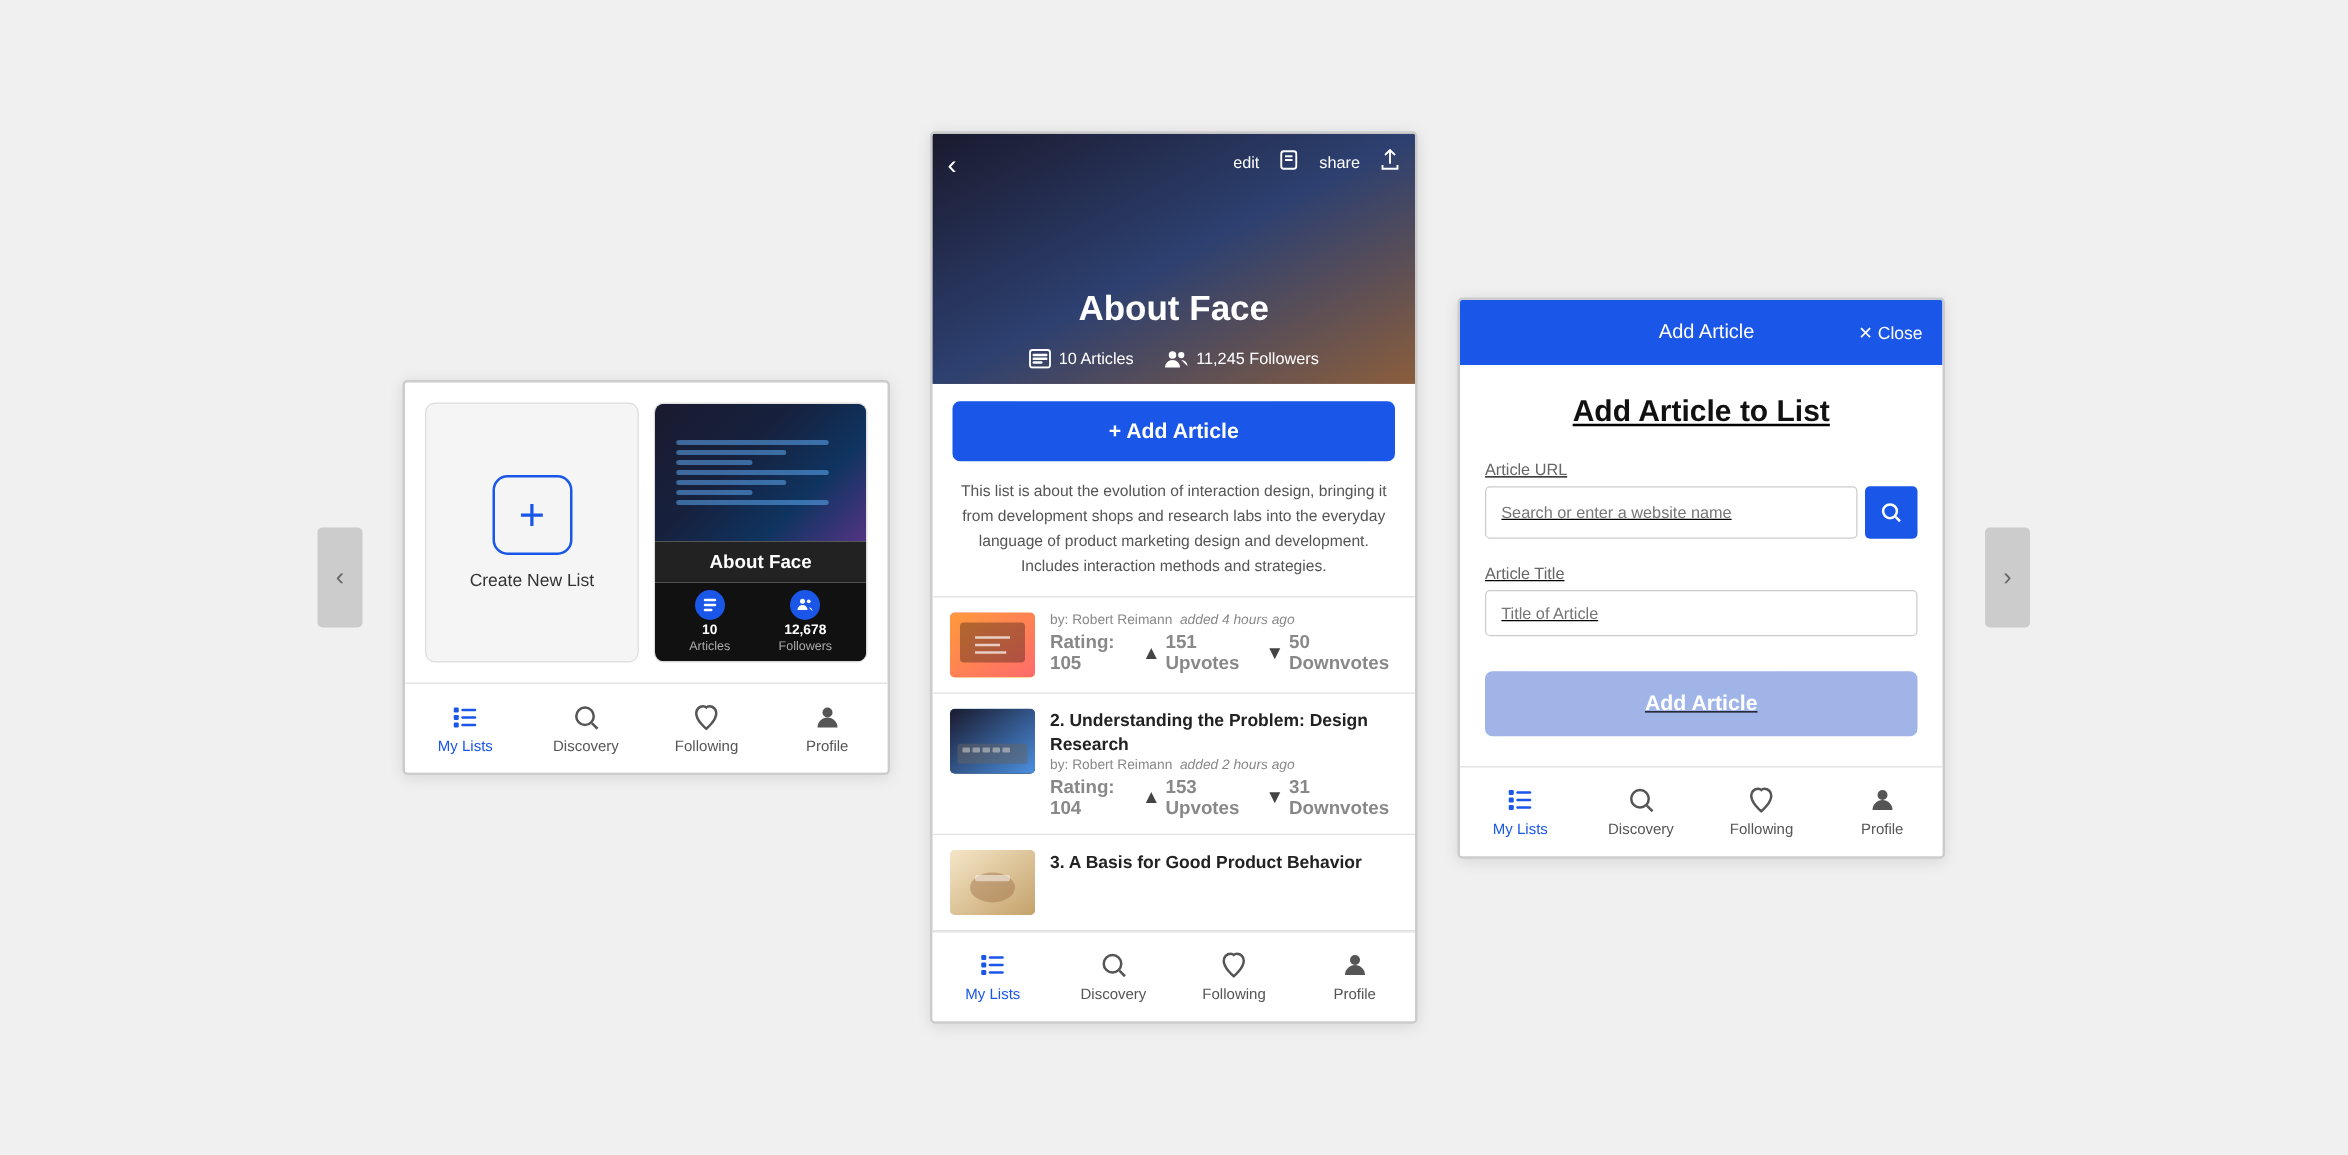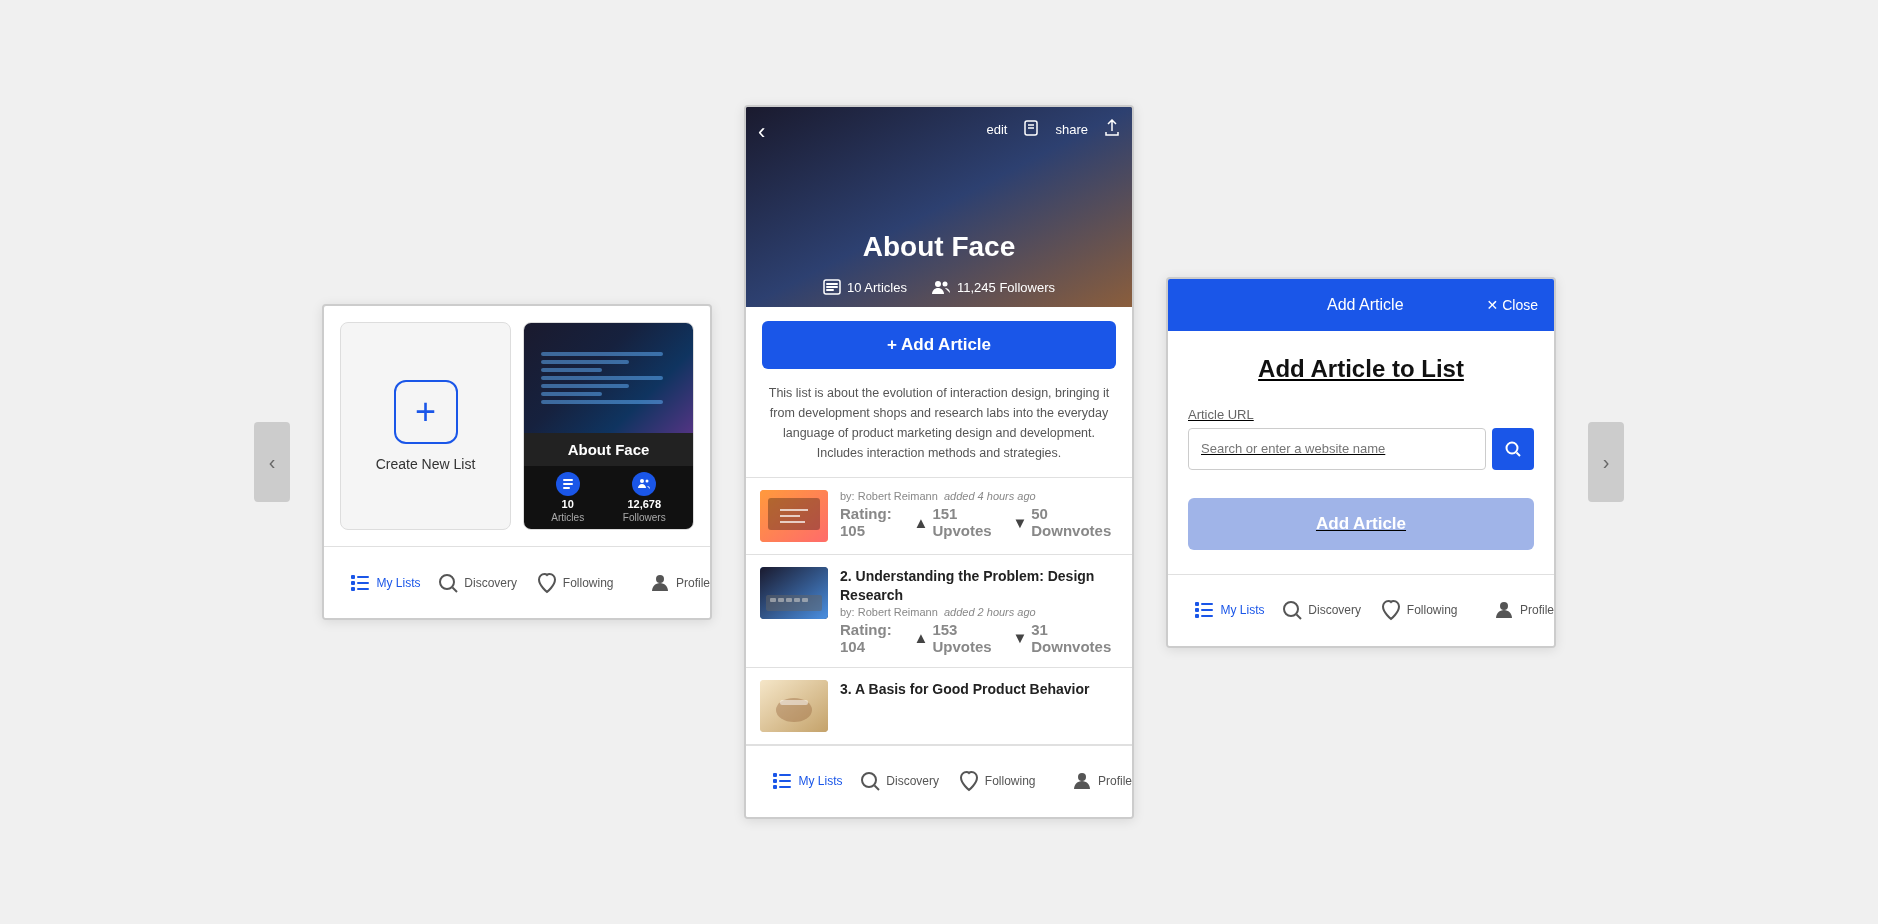--- a/index.html
+++ b/index.html
@@ -56,23 +56,23 @@
     .bottom-nav {
       background: #fff;
       border-top: 1px solid #e0e0e0;
       display: flex;
       height: 72px;
       flex-shrink: 0;
     }
     .nav-item {
       flex: 1;
       display: flex;
-      flex-direction: row;
-      align-items: center;
-      justify-content: flex-end;
+      flex-direction: column;
+      align-items: center;
+      justify-content: center;
       gap: 4px;
       cursor: pointer;
       font-size: 12px;
       color: #555;
     }
     .nav-item.active {
       color: #1a56e8;
     }
     .nav-item svg {
       width: 24px;
@@ -235,21 +235,21 @@
       bottom: 12px;
       left: 0; right: 0;
       display: flex;
       justify-content: center;
       gap: 24px;
       color: #fff;
       font-size: 13px;
     }
     .detail-meta-item {
       display: flex;
-      align-items: center;
+      align-items: flex-start;
       gap: 6px;
     }
     .detail-body {
       flex: 1;
       overflow-y: auto;
       padding: 0;
     }
     .add-article-btn {
       margin: 14px 16px;
       background: #1a56e8;
@@ -723,20 +723,24 @@
             <input class="url-input" type="text" placeholder="Search or enter a website name" style="">
             <button class="url-search-btn">
               <svg width="18" height="18" viewBox="0 0 18 18" fill="none" stroke="white" stroke-width="2">
                 <circle cx="8" cy="8" r="5.5"></circle>
                 <line x1="12.5" y1="12.5" x2="16" y2="16"></line>
               </svg>
             </button>
           </div>
         </div>
 
+        <div class="form-group">
+          <label class="form-label">Article Title</label>
+          <input class="title-input" type="text" placeholder="Title of Article" style="">
+        </div>
 
         <button class="submit-btn">Add Article</button>
       </div>
     </div>
 
     <div class="bottom-nav">
       <div class="nav-item active">
         <svg width="24" height="24" viewBox="0 0 24 24" fill="#1a56e8">
           <rect x="3" y="4" width="4" height="4" rx="1"></rect>
           <rect x="9" y="5" width="12" height="2" rx="1"></rect>

